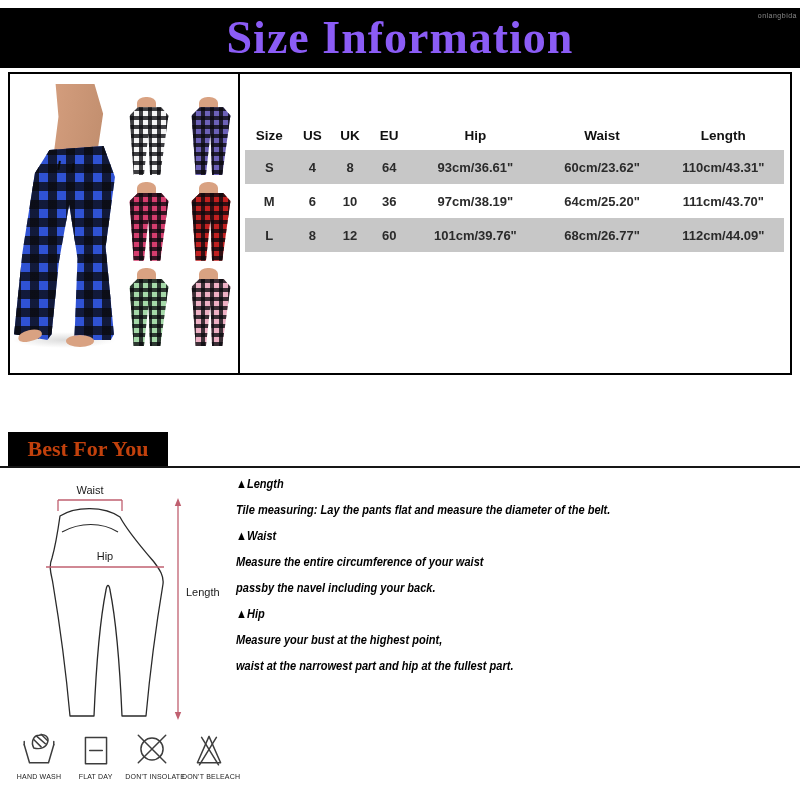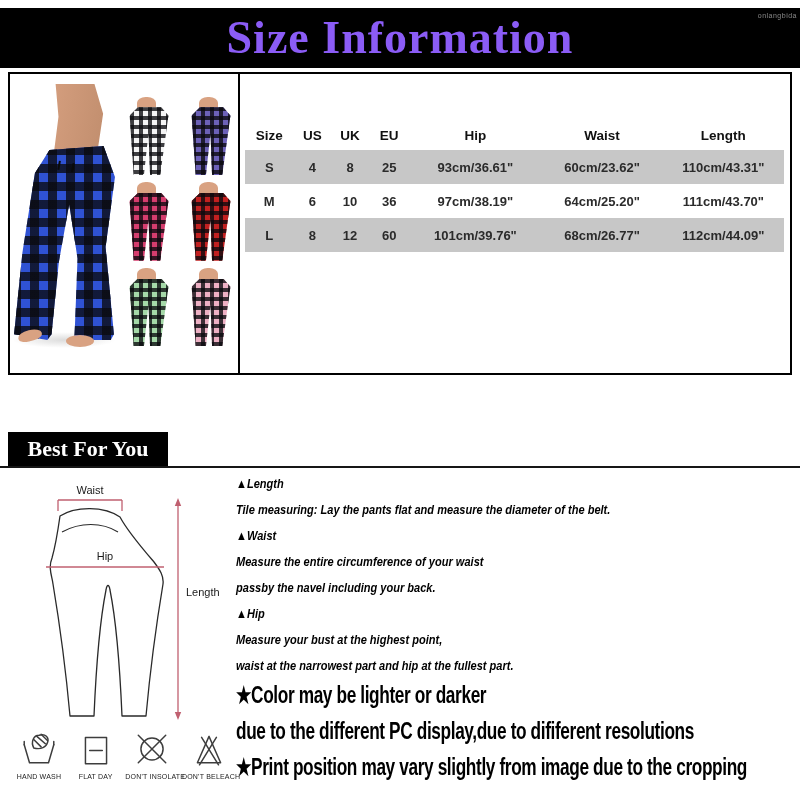--- a/index.html
+++ b/index.html
@@ -58,21 +58,21 @@
 
   
   .notice-box{position:absolute;left:8px;top:377px;width:784px;height:34px;border:2px solid #000;
               box-sizing:border-box;display:flex;align-items:center;justify-content:center;background:#fff;}
   .notice-text{font-family:"Liberation Serif",serif;font-weight:bold;font-size:19px;color:#000;
                white-space:nowrap;transform:scaleX(.92);transform-origin:50% 50%;}
 
   
   .bfy-badge{position:absolute;left:8px;top:432px;width:160px;height:34px;background:#000;
              display:flex;align-items:center;justify-content:center;}
-  .bfy-label{color:#ffffff;font-family:"Liberation Serif",serif;font-weight:bold;font-size:22px;}
+  .bfy-label{color:#c2410c;font-family:"Liberation Serif",serif;font-weight:bold;font-size:22px;}
   .section-divider{position:absolute;left:0;top:466px;width:800px;height:2px;background:#161616;}
 
   
   .diagram{position:absolute;left:8px;top:470px;width:224px;height:262px;}
   .diagram svg{display:block;}
   .outline{fill:#fff;stroke:#2a2a2a;stroke-width:1.3;stroke-linejoin:round;}
   .thin{fill:none;stroke:#2a2a2a;stroke-width:1.1;}
   .dim{stroke:var(--dim,#c06070);stroke-width:1.3;fill:none;}
   .dim-fill{fill:var(--dim,#c06070);}
   .dlabel{font-family:"Liberation Sans",sans-serif;font-size:11px;fill:#1a1a1a;}
@@ -161,21 +161,21 @@
             <th>Hip</th>
             <th>Waist</th>
             <th>Length</th>
           </tr>
         </thead>
         <tbody>
           <tr class="alt">
             <td>S</td>
             <td>4</td>
             <td>8</td>
-            <td>25</td>
+            <td>64</td>
             <td>93cm/36.61"</td>
             <td>60cm/23.62"</td>
             <td>110cm/43.31"</td>
           </tr>
           <tr>
             <td>M</td>
             <td>6</td>
             <td>10</td>
             <td>36</td>
             <td>97cm/38.19"</td>
@@ -229,25 +229,20 @@
     <p>▲Length</p>
     <p>Tile measuring: Lay the pants flat and measure the diameter of the belt.</p>
     <p>▲Waist</p>
     <p>Measure the entire circumference of your waist</p>
     <p>passby the navel including your back.</p>
     <p>▲Hip</p>
     <p>Measure your bust at the highest point,</p>
     <p>waist at the narrowest part and hip at the fullest part.</p>
   </div>
 
-  <div class="disclaimers">
-    <p>★Color may be lighter or darker</p>
-    <p>due to the different PC display,due to dififerent resolutions</p>
-    <p>★Print position may vary slightly from image due to the cropping</p>
-  </div>
 
   <div class="care-row">
     <div class="care-item">
       <svg width="38" height="38" viewBox="0 0 36 36">
         <path class="cstroke" d="M4,14 L9,31 L27,31 L32,14"></path>
         <path class="cstroke" d="M4,14 L4,11 M32,14 L32,11"></path>
         <path class="cstroke" d="M13,17 C10,11 13,5 18,5 C24,3 28,7 26,12 C25,16 20,19 13,17 Z"></path>
         <path class="cstroke" d="M13,9 L20,16 M16,6 L24,13 M20,4 L26,10"></path>
       </svg>
       <div class="care-label">HAND WASH</div>

